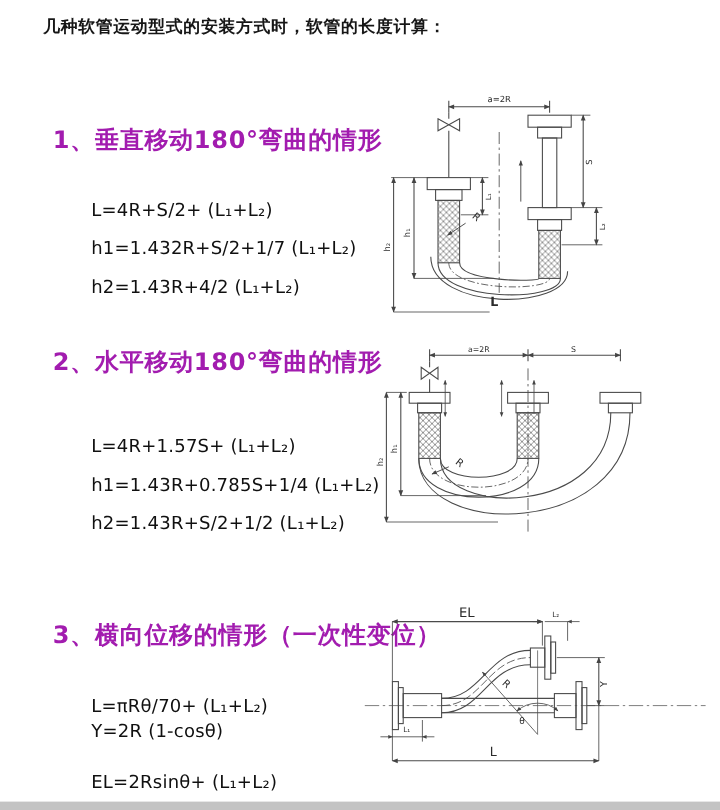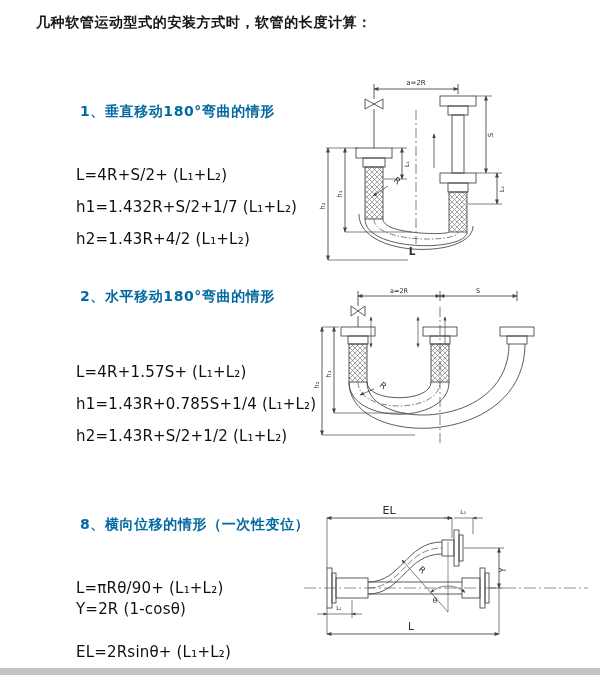--- a/index.html
+++ b/index.html
@@ -3,43 +3,43 @@
 <meta charset="utf-8">
 <style>
   html,body{margin:0;padding:0;}
   body{
     width:600px;height:675px;position:relative;background:#ffffff;
     font-family:"DejaVu Sans","Liberation Sans",sans-serif;
     color:#1c1c1c;overflow:hidden;
   }
   .abs{position:absolute;white-space:nowrap;}
   .title{font-size:14px;font-weight:600;letter-spacing:0.6px;color:#161616;}
-  .sec-heading{font-size:14px;font-weight:600;letter-spacing:0.6px;color:#0369a1;margin-left:36px;}
+  .sec-heading{font-size:20px;font-weight:600;letter-spacing:0.6px;color:#a21caf;}
   .formula{font-size:15px;letter-spacing:0.2px;color:#101010;margin-top:30px;}
   svg.diag{position:absolute;overflow:visible;}
   svg.diag text{fill:#2b2b2b;font-family:"DejaVu Sans","Liberation Sans",sans-serif;}
   .edge-strip{position:absolute;left:0;bottom:0;width:600px;height:7px;background:#c3c3c3;}
 </style>
 </head>
 <body>
 
 <div class="abs title" style="left:36px;top:14px">几种软管运动型式的安装方式时，软管的长度计算：</div>
 
 <div class="abs sec-heading" style="left:44px;top:103px">1、垂直移动180°弯曲的情形</div>
 <div class="abs formula" style="left:76px;top:136px">L=4R+S/2+ (L₁+L₂)</div>
 <div class="abs formula" style="left:76px;top:168px">h1=1.432R+S/2+1/7 (L₁+L₂)</div>
 <div class="abs formula" style="left:76px;top:200px">h2=1.43R+4/2 (L₁+L₂)</div>
 
 <div class="abs sec-heading" style="left:44px;top:288px">2、水平移动180°弯曲的情形</div>
 <div class="abs formula" style="left:76px;top:333px">L=4R+1.57S+ (L₁+L₂)</div>
 <div class="abs formula" style="left:76px;top:365px">h1=1.43R+0.785S+1/4 (L₁+L₂)</div>
 <div class="abs formula" style="left:76px;top:397px">h2=1.43R+S/2+1/2 (L₁+L₂)</div>
 
-<div class="abs sec-heading" style="left:44px;top:516px">8、横向位移的情形（一次性变位）</div>
-<div class="abs formula" style="left:76px;top:549px">L=πRθ/90+ (L₁+L₂)</div>
+<div class="abs sec-heading" style="left:44px;top:516px">3、横向位移的情形（一次性变位）</div>
+<div class="abs formula" style="left:76px;top:549px">L=πRθ/70+ (L₁+L₂)</div>
 <div class="abs formula" style="left:76px;top:570px">Y=2R (1-cosθ)</div>
 <div class="abs formula" style="left:76px;top:613px">EL=2Rsinθ+ (L₁+L₂)</div>
 
 <svg class="diag" style="left:312px;top:72px" width="285" height="192" viewBox="0 0 285 192">
   <defs>
     <marker id="ar1" viewBox="0 0 10 10" refX="9" refY="5" markerWidth="7" markerHeight="5.5" orient="auto-start-reverse">
         <path d="M0,1 L10,5 L0,9 Z" fill="#444"></path>
       </marker>
     <pattern id="ht1" width="5" height="5" patternUnits="userSpaceOnUse">
       <path d="M0,5 L5,0 M0,0 L5,5" stroke="#6a6a6a" stroke-width="0.6"></path>

